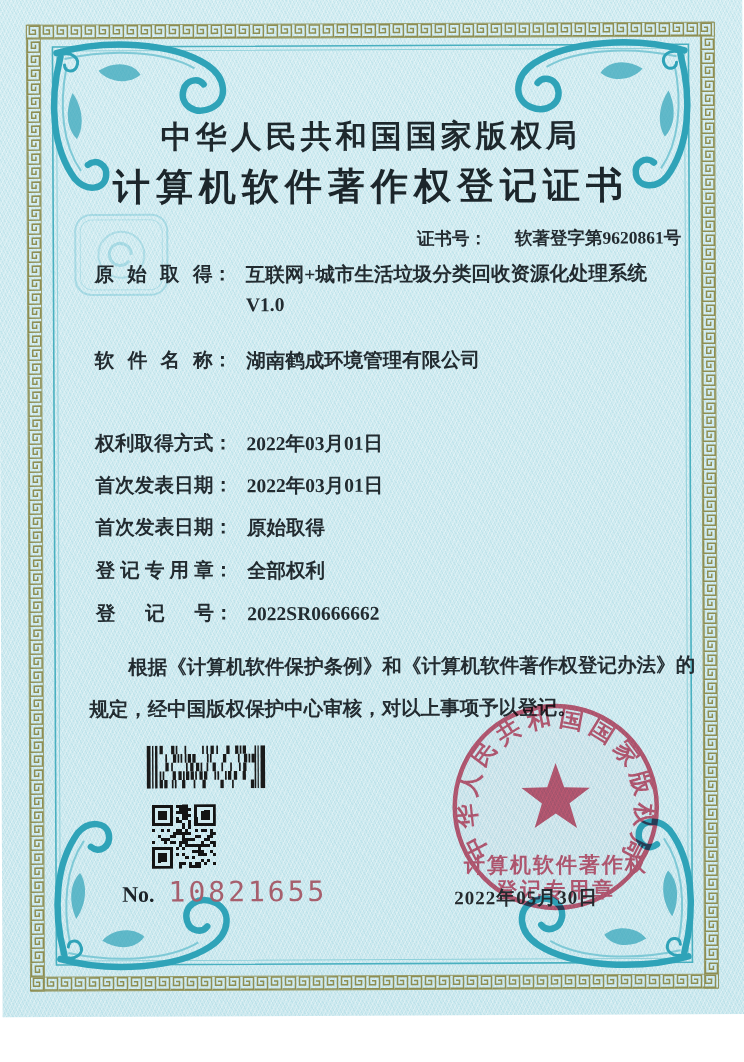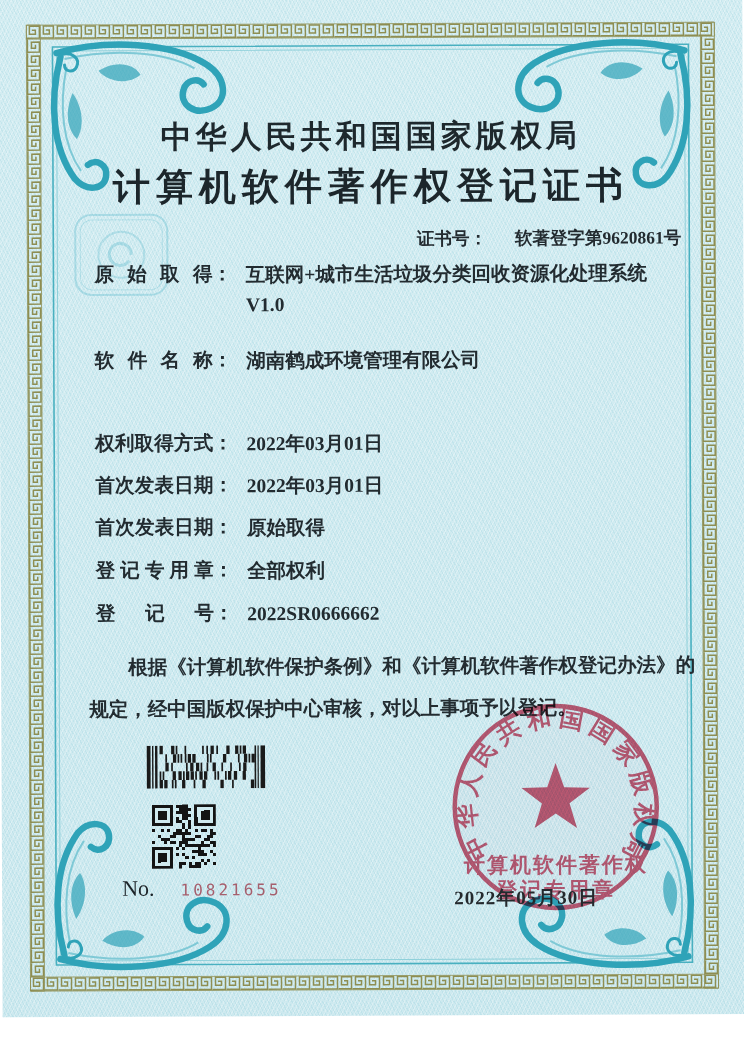--- a/index.html
+++ b/index.html
@@ -21,23 +21,23 @@
   .certno{position:absolute;top:229px;right:62px;font-size:17.5px;font-weight:700;color:#232b30;}
   .certno .gap{margin-right:28px;}
   .row{position:absolute;left:95px;font-size:19.5px;font-weight:700;color:#222b30;white-space:nowrap;}
   .lbl{display:inline-block;width:118px;text-align:justify;text-align-last:justify;vertical-align:top;}
   .colon{display:inline-block;vertical-align:top;}
   .val{display:inline-block;margin-left:9px;vertical-align:top;white-space:normal;width:460px;
        font-weight:700;line-height:30px;}
   .para{position:absolute;left:88px;top:648px;width:606px;font-size:19.5px;font-weight:700;
     line-height:42px;text-indent:2em;text-align:justify;color:#232c31;}
   .noline{position:absolute;left:120px;top:877px;}
-  .no-label{font-size:22px;font-weight:400;color:#1c2328;}
-  .no-value{font-size:16px;font-family:"DejaVu Sans Mono","Liberation Mono",monospace;
-    color:#a65f6d;letter-spacing:3px;margin-left:22px;}
+  .no-label{font-size:22px;font-weight:700;color:#1c2328;}
+  .no-value{font-size:28px;font-family:"DejaVu Sans Mono","Liberation Mono",monospace;
+    color:#a65f6d;letter-spacing:3px;margin-left:10px;}
   .dateline{position:absolute;left:452px;top:888px;font-size:19px;font-weight:700;
     letter-spacing:1px;color:#24292d;z-index:4;}
   #sealsvg{position:absolute;left:443px;top:700px;z-index:3;opacity:.92;mix-blend-mode:multiply;}
   #barcode{position:absolute;left:145px;top:747px;z-index:2;}
   #qr{position:absolute;left:150px;top:806px;z-index:2;}
   #emblem{position:absolute;left:70px;top:208px;opacity:.55;z-index:0;}
   .z1{z-index:1;}
 </style>
 </head>
 <body>

